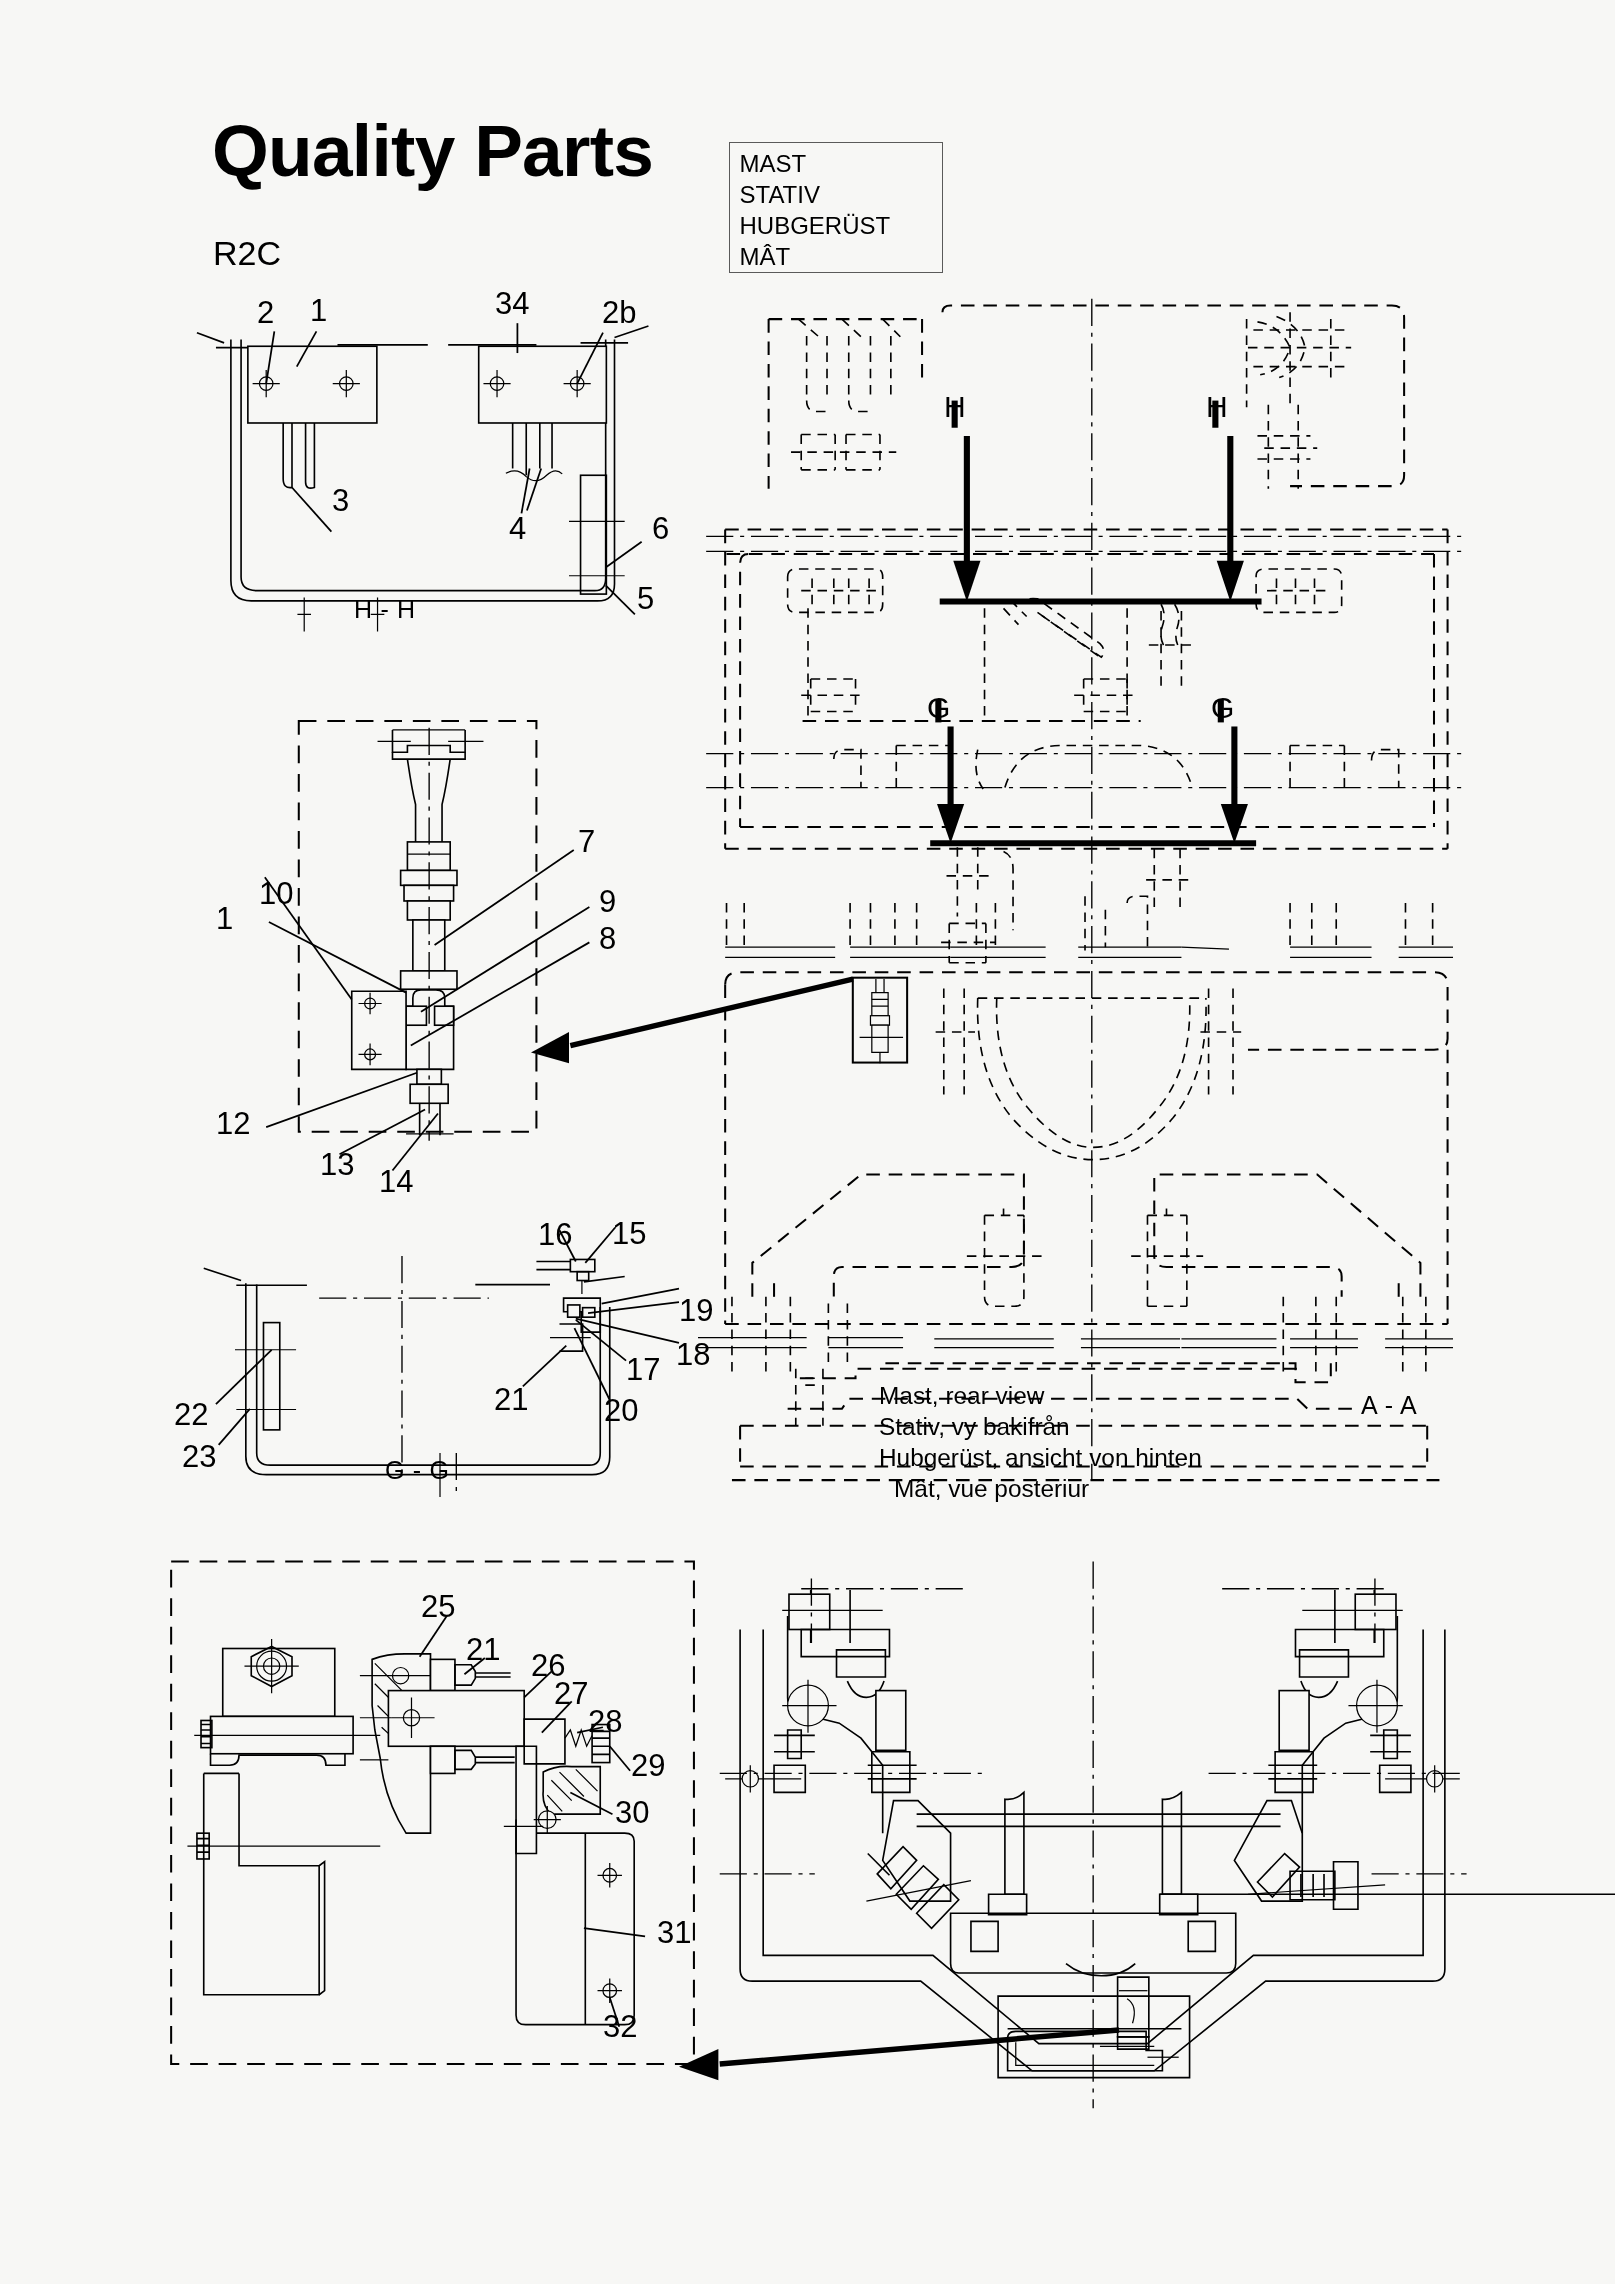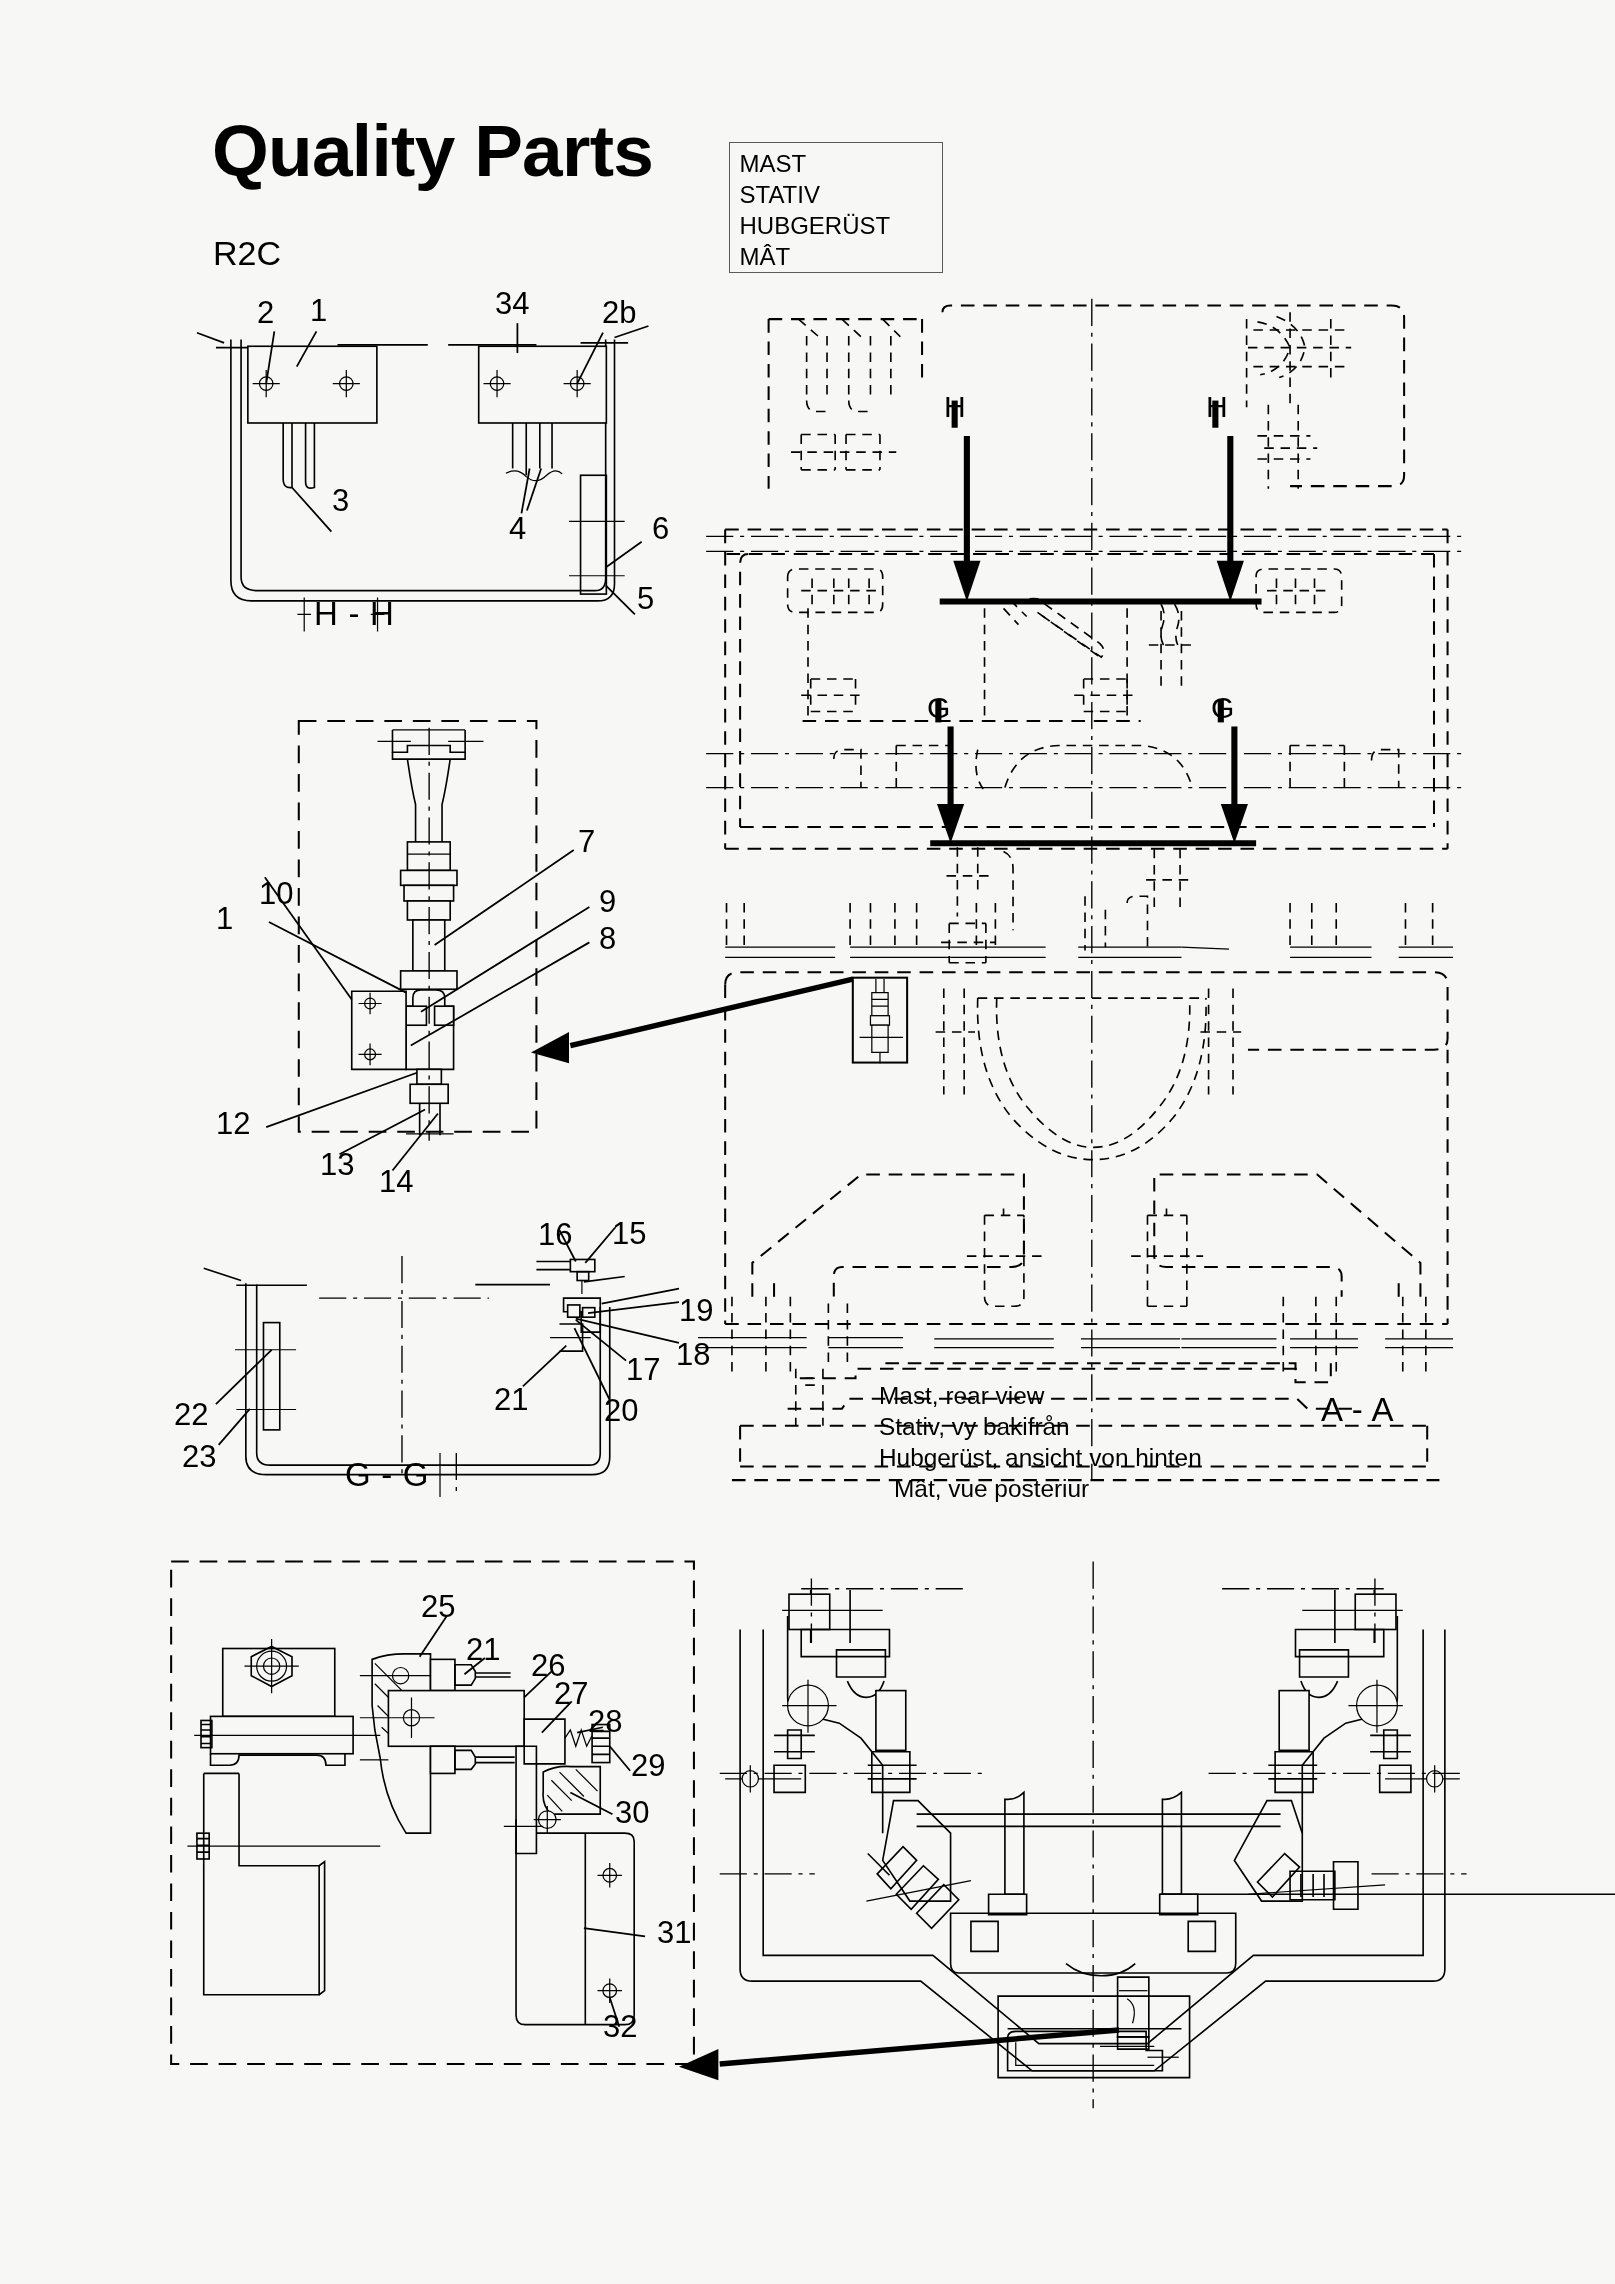--- a/index.html
+++ b/index.html
@@ -56,21 +56,21 @@
     line-height: 1;
   }
 
   
   .lbl {
     position: absolute;
     font-size: 31px;
     line-height: 1;
     white-space: nowrap;
   }
-  .lbl.vw { font-size: 33px; letter-spacing: 0.7px; }
+  .lbl.vw { font-size: 25px; letter-spacing: 0.7px; margin-left: 40px; }
   .lbl.sect { font-size: 30px; }
   .cap {
     position: absolute;
     font-size: 24.4px;
     line-height: 31px;
     white-space: nowrap;
   }
 
   
   svg.layer {

